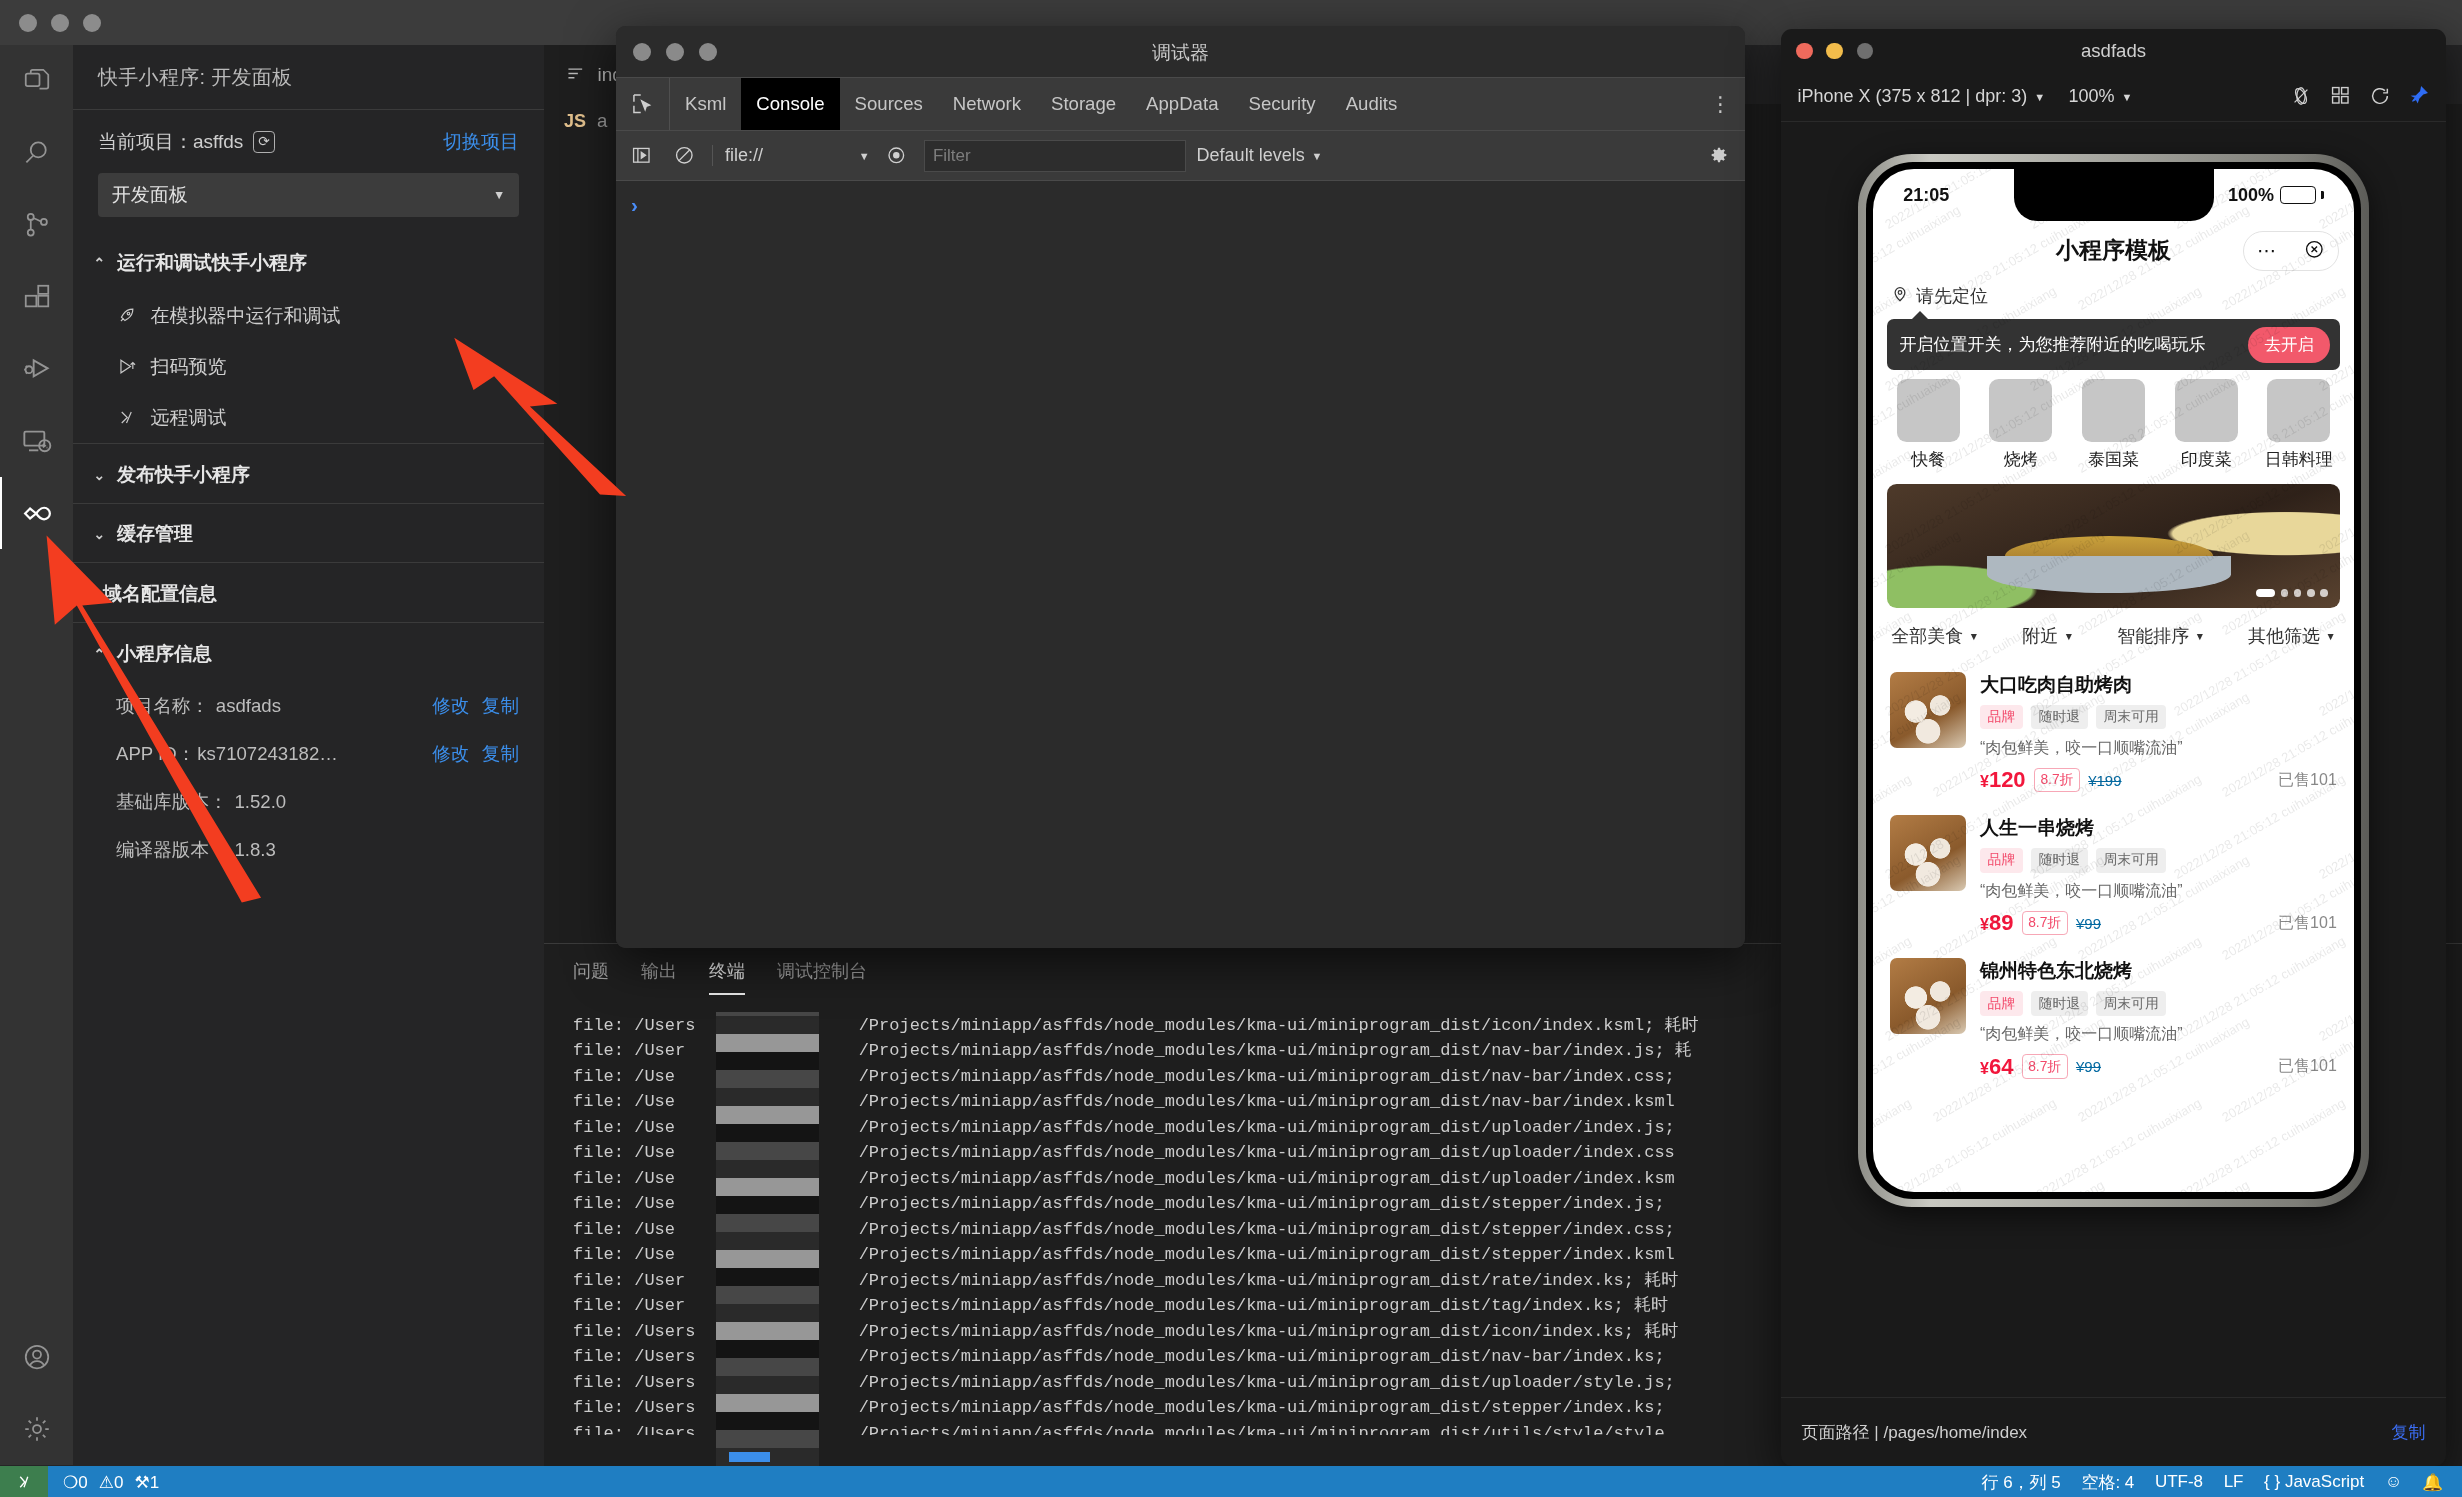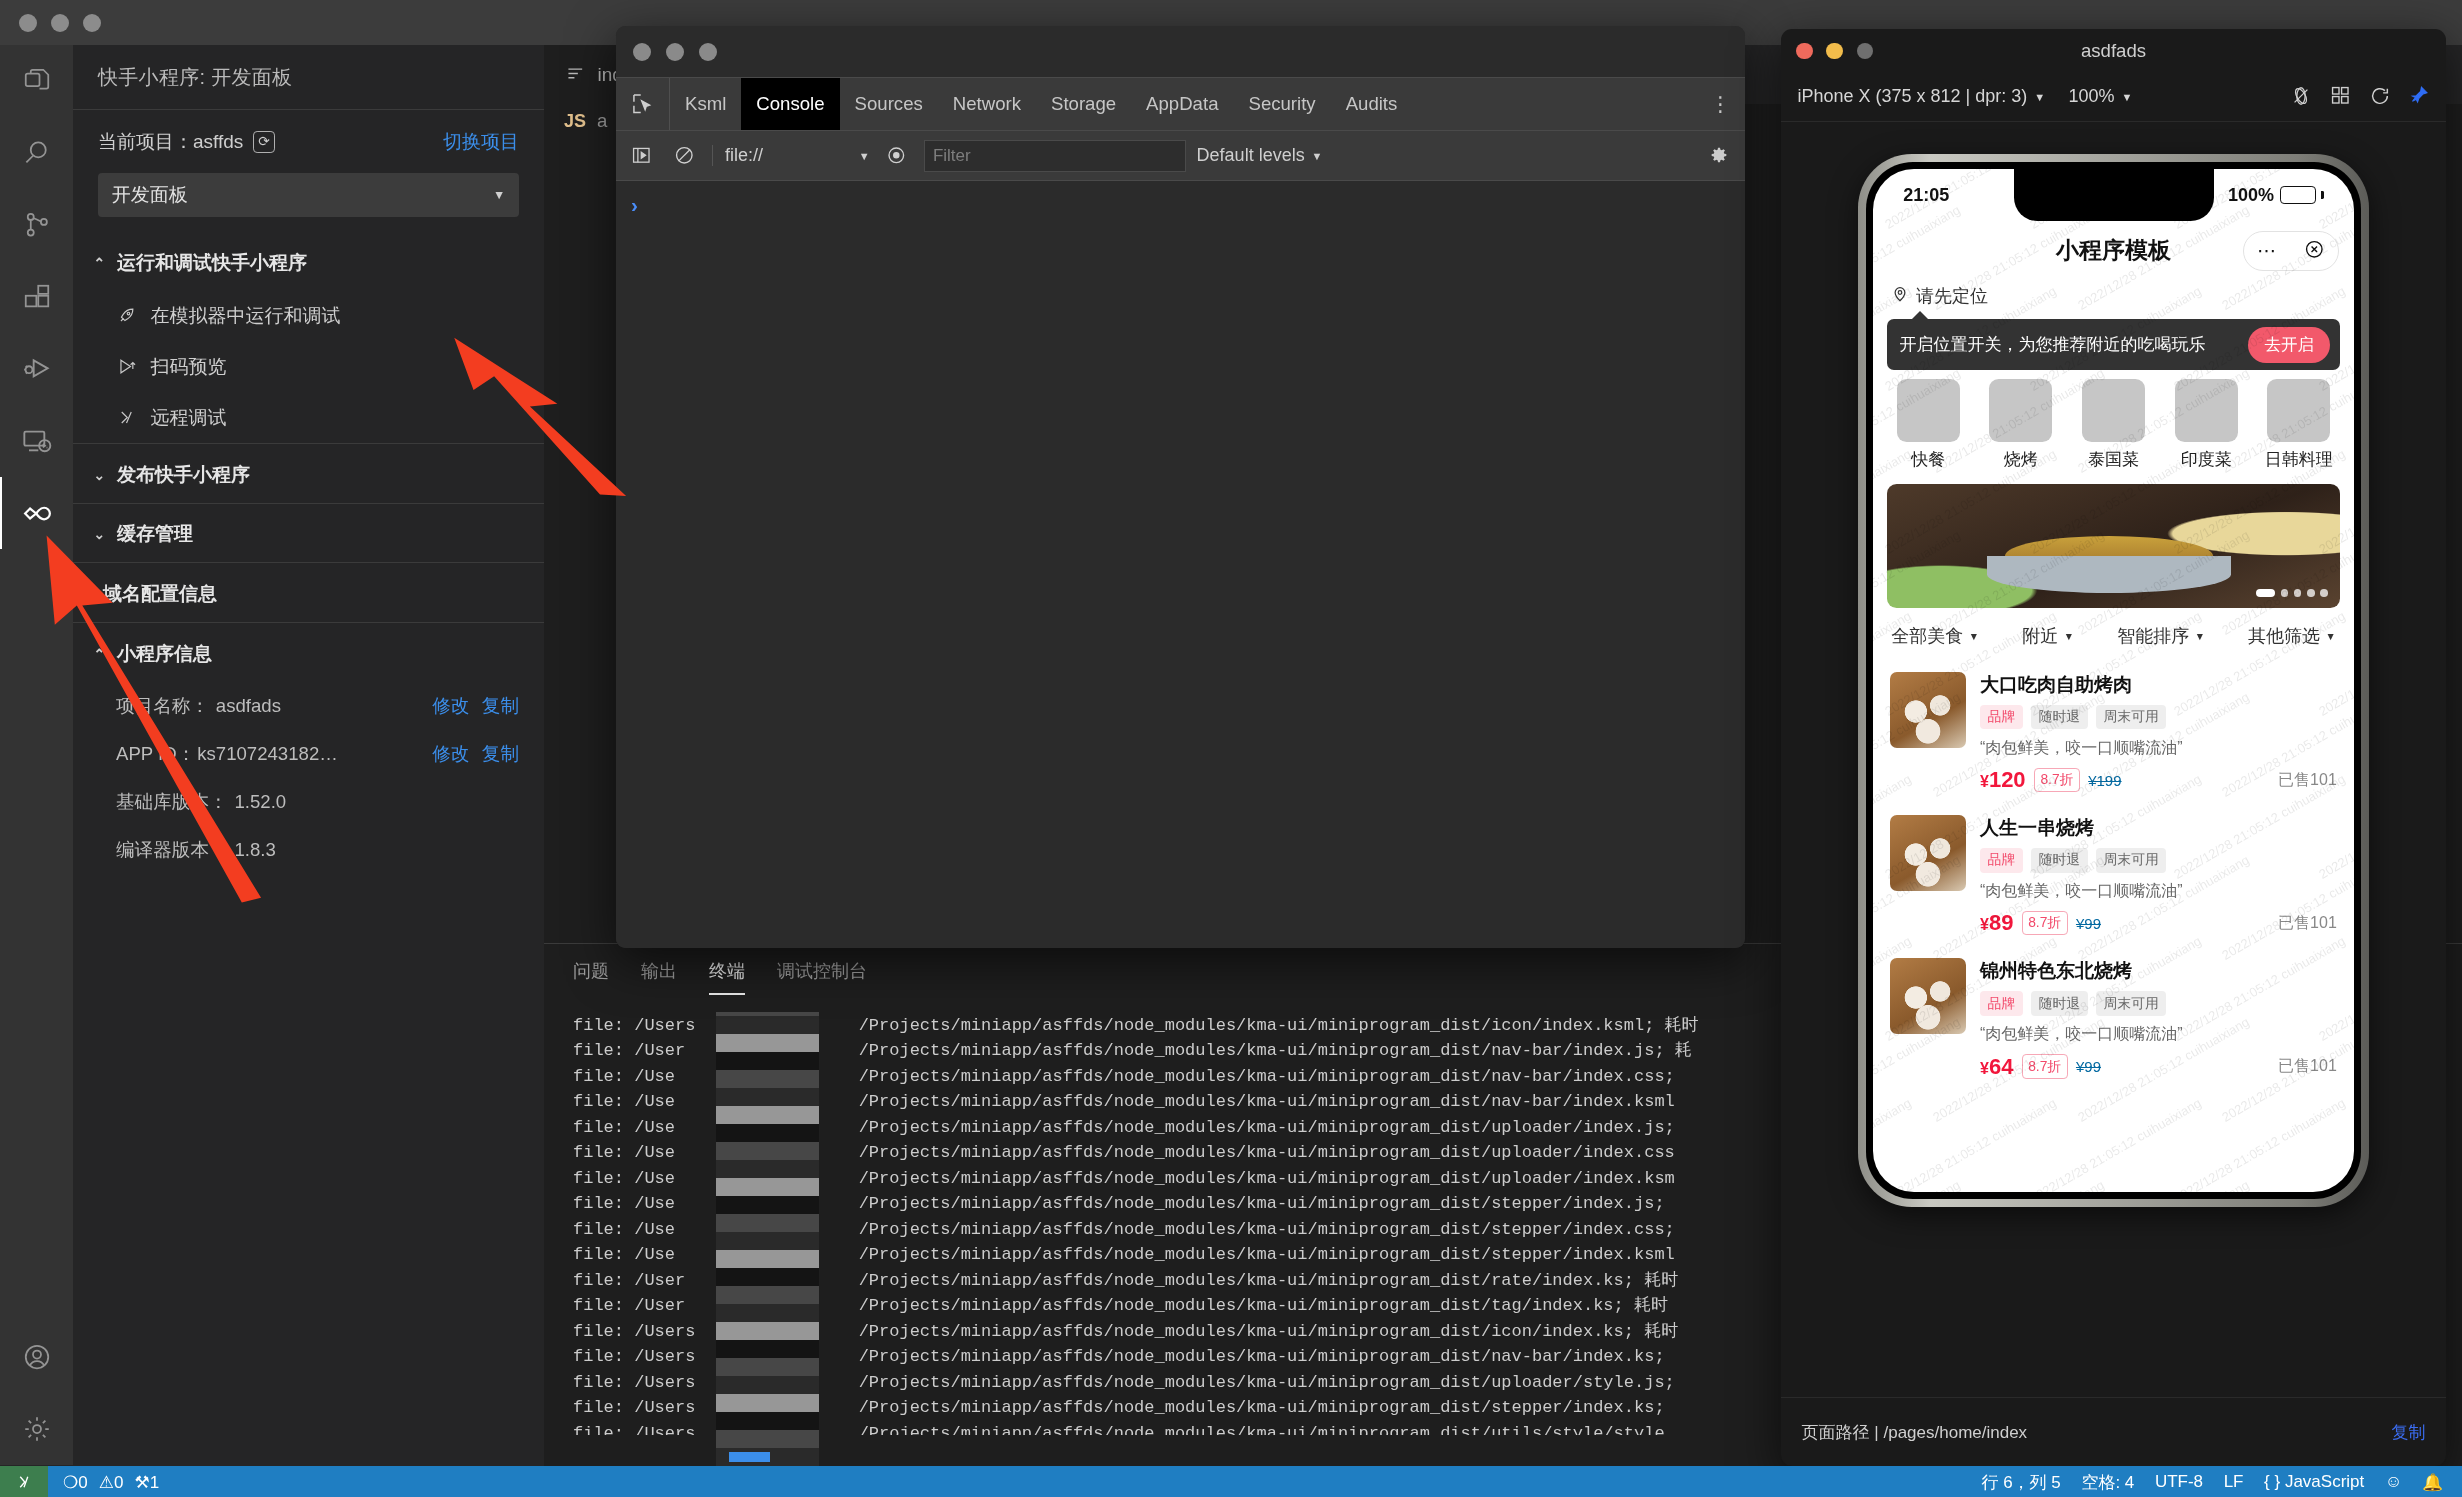--- a/index.html
+++ b/index.html
@@ -442,20 +442,21 @@
   <div class="redact"></div>
   <div class="term-cursor"></div>
 
   <div class="dbg">
     <div class="dbg-title">
       <div class="dbg-traffic">
         <div class="d"></div>
         <div class="d"></div>
         <div class="d"></div>
       </div>
+      <div class="t">调试器</div>
     </div>
 
     <div class="dbg-tabs">
       <div class="insp-btn">
         <svg width="23.4" height="23.4" viewBox="0 0 24 24" fill="none" stroke="#cfcfcf" stroke-width="1.5">
           <path d="M3 3h7M3 3v7M3 14v7h7"></path>
             <path d="M11 9l8 4.5-3.4 1.1-1.1 3.4z" fill="#cfcfcf"></path>
           </svg>
       </div>
       <div class="dbg-tab">Ksml</div>

